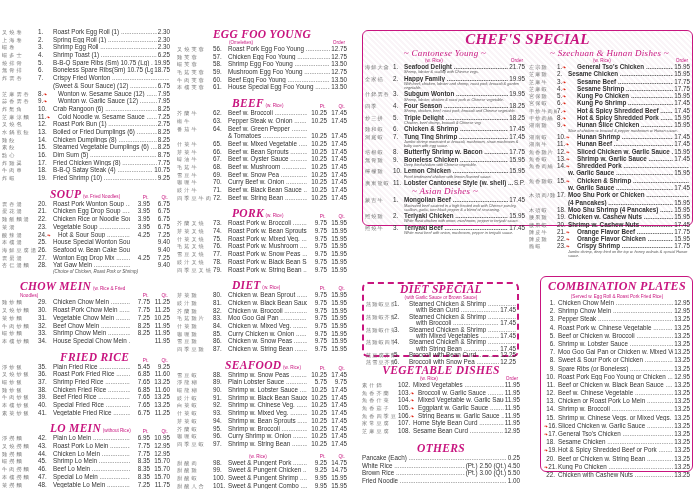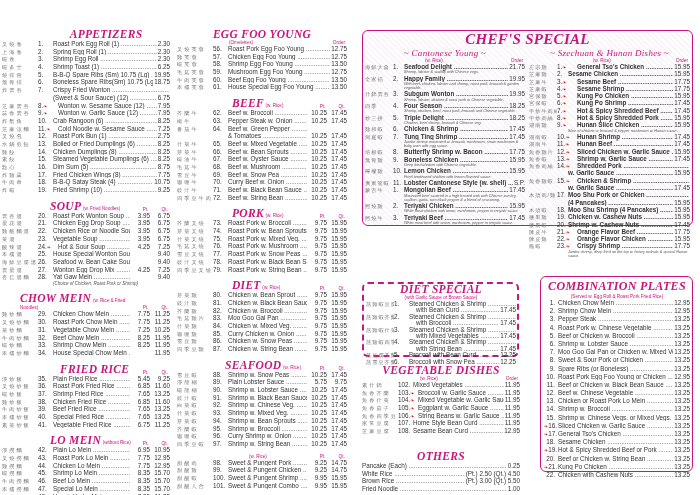--- a/index.html
+++ b/index.html
@@ -21,21 +21,20 @@
 .box{position:absolute;border:1.5px solid #c8157f;border-radius:6px;background:repeating-linear-gradient(45deg,#faf5f8 0 2px,#fff 2px 4px)}
 .dash{position:absolute;border:2px dashed #c8157f;border-radius:6px}
 .bold{font-weight:bold}
 .sec{margin-top:6px}
 </style>
 </head>
 <body>
 
 <div class="col" style="left:2px;width:168px;top:28px">
   <div>
-    <div class="h h1" style="padding-left:40px">APPETIZERS</div>
     <div>
         <div class="row">
           <span class="cn">叉燒卷</span>
           <span class="num">1.</span>
           <span class="nm">Roast Pork Egg Roll (1)</span>
           <span class="pr">2.30</span>
         </div>
         <div class="row">
           <span class="cn">上海卷</span>
           <span class="num">2.</span>
@@ -878,20 +877,21 @@
         <span class="pr">15.95</span>
       </div>
       <div class="note" style="padding-left: 39px; white-space: normal; font-size: 3.8px; line-height: 4.3px;">Fried tenderized chicken with lemon flavored sauce.</div>
       <div class="row" style="height: 7.3px;">
         <span class="cn" style="width: 28px; letter-spacing: 1px;">廣東龍蝦</span>
         <span class="num" style="width: 11px;">11.</span>
         <span class="nm bold">Lobster Cantonese Style <span>(w. shell)</span></span>
         <span class="pr">S.P.</span>
       </div>
     </div>
+  <div class="h" style="font-size:9px;font-weight:normal">~ Asian Dishes ~</div>
   <div>
       <div class="row" style="height: 7.3px;">
         <span class="cn" style="width: 28px; letter-spacing: 1px;">蒙古牛</span>
         <span class="num" style="width: 11px;">1.</span>
         <span class="nm bold">Mongolian Beef</span>
         <span class="pr">17.45</span>
       </div>
       <div class="note" style="padding-left: 39px; white-space: normal; font-size: 3.8px; line-height: 4.3px;">Marinated beef sauteed in a high heated wok with Chinese parsley, scallion, garlic, ture black pepper &amp; a blend of seasoning.</div>
       <div class="row" style="height: 7.3px;">
         <span class="cn" style="width: 28px; letter-spacing: 1px;">照燒雞</span>
@@ -1178,21 +1178,21 @@
         <span class="nm">Home Style Bean Curd</span>
         <span class="pr">11.95</span>
       </div>
       <div class="row">
         <span class="cn">芝麻豆腐</span>
         <span class="num">108.</span>
         <span class="nm">Sesame Bean Curd</span>
         <span class="pr">12.95</span>
       </div>
     </div>
-  <div class="h h1" style="margin-top:15px">OTHERS</div>
+  <div class="h h1" style="margin-top:7px">OTHERS</div>
   <div>
       <div class="row">
         <span class="nm">Pancake (Each)</span>
         <span class="pr">0.25</span>
       </div>
       <div class="row">
         <span class="nm">White Rice</span>
         <span class="pr">(Pt.) 2.50 (Qt.) 4.50</span>
       </div>
       <div class="row">

